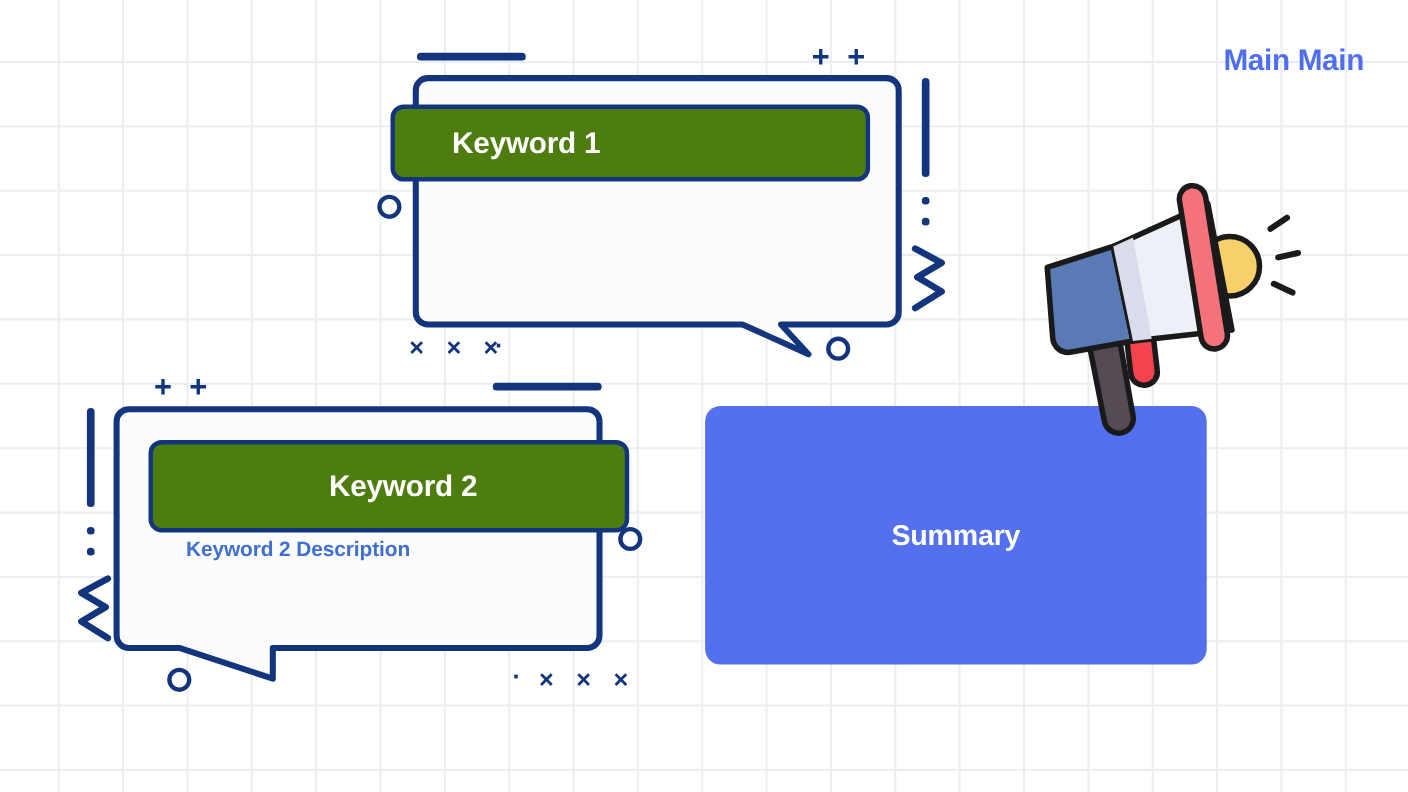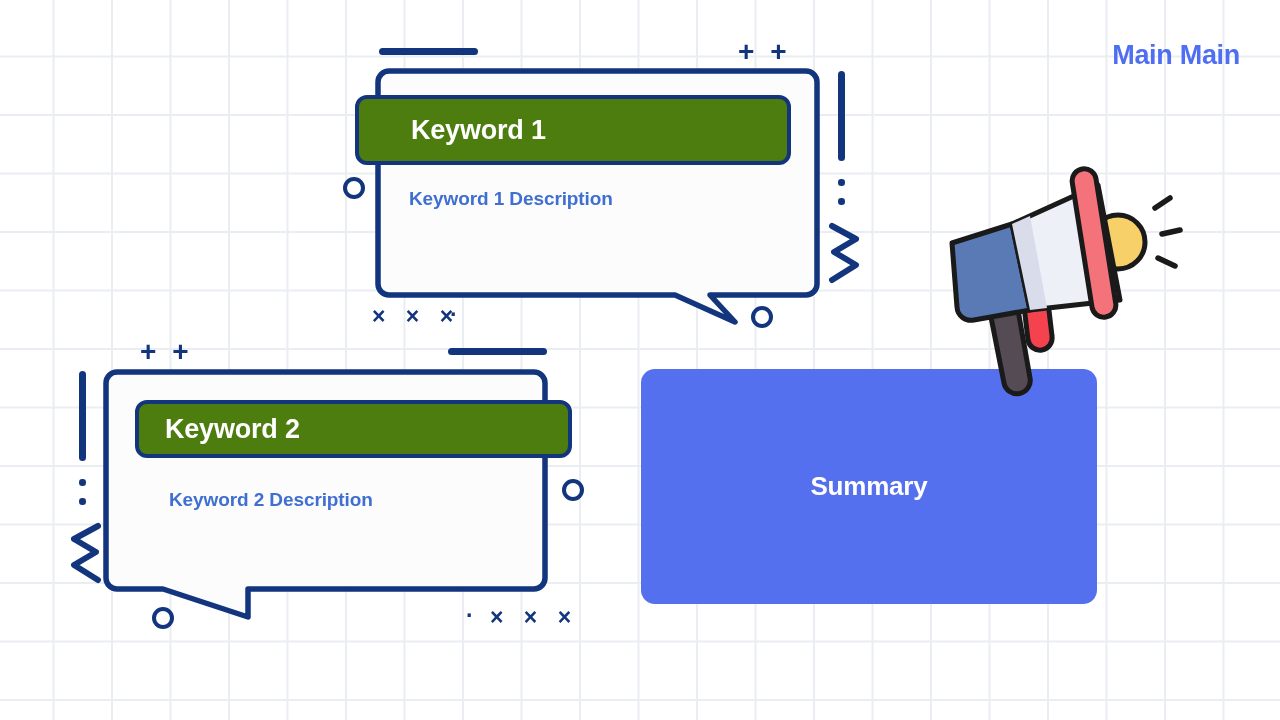--- a/index.html
+++ b/index.html
@@ -115,21 +115,20 @@
 <div class="bubble-wrap" style="left:375px; top:68px; width:450px; height:260px;">
   <svg class="bubble-svg" width="460" height="265" viewBox="0 0 460 265">
     <path d="M 14,3 H 431 A 11,11 0 0 1 442,14 V 216 A 11,11 0 0 1 431,227
              H 335 L 360,254 L 300,227 H 14 A 11,11 0 0 1 3,216 V 14 A 11,11 0 0 1 14,3 Z" fill="#fcfcfd" stroke="#12357e" stroke-width="5.5" stroke-linejoin="round" stroke-linecap="round"></path>
   </svg>
 
   <div class="kw-band" style="left:-20px; top:27px; width:436px; height:70px; padding-left:52px;">
     <span>Keyword 1</span>
   </div>
 
-  <div class="kw-desc" style="left:34px; top:120px;">Keyword 1 Description</div>
 </div>
 
 <div class="deco deco-plus" style="left:140px; top:338px;">+ +</div>
 
 <div class="deco deco-dash" style="left:448px; top:348px; width:99px; height:7px;"></div>
 
 <div class="deco deco-vline" style="left:79px; top:371px; width:6.5px; height:90px;"></div>
 <div class="deco deco-dot" style="left:79px; top:479px; width:6.5px; height:6.5px;"></div>
 <div class="deco deco-dot" style="left:79px; top:498px; width:6.5px; height:6.5px;"></div>
 
@@ -142,21 +141,21 @@
 
 <div class="deco deco-minidot" style="left:466px; top:604px;">·</div>
 <div class="deco deco-xxx" style="left:490px; top:606px;">× × ×</div>
 
 <div class="bubble-wrap" style="left:103px; top:369px; width:450px; height:260px;">
   <svg class="bubble-svg" width="460" height="265" viewBox="0 0 460 265">
     <path d="M 14,3 H 431 A 11,11 0 0 1 442,14 V 209 A 11,11 0 0 1 431,220
              H 145 L 145,220 L 145,248 L 60,220 H 14 A 11,11 0 0 1 3,209 V 14 A 11,11 0 0 1 14,3 Z" fill="#fcfcfd" stroke="#12357e" stroke-width="5.5" stroke-linejoin="round" stroke-linecap="round"></path>
   </svg>
 
-  <div class="kw-band" style="left:32px; top:31px; width:437px; height:58px; padding-left:26px;">
+  <div class="kw-band" style="left:32px; top:31px; width:437px; height:84px; padding-left:26px;justify-content:center;">
     <span>Keyword 2</span>
   </div>
 
   <div class="kw-desc" style="left:66px; top:120px;">Keyword 2 Description</div>
 </div>
 
 <div id="summary-box">
   <span>Summary</span>
 </div>
 

